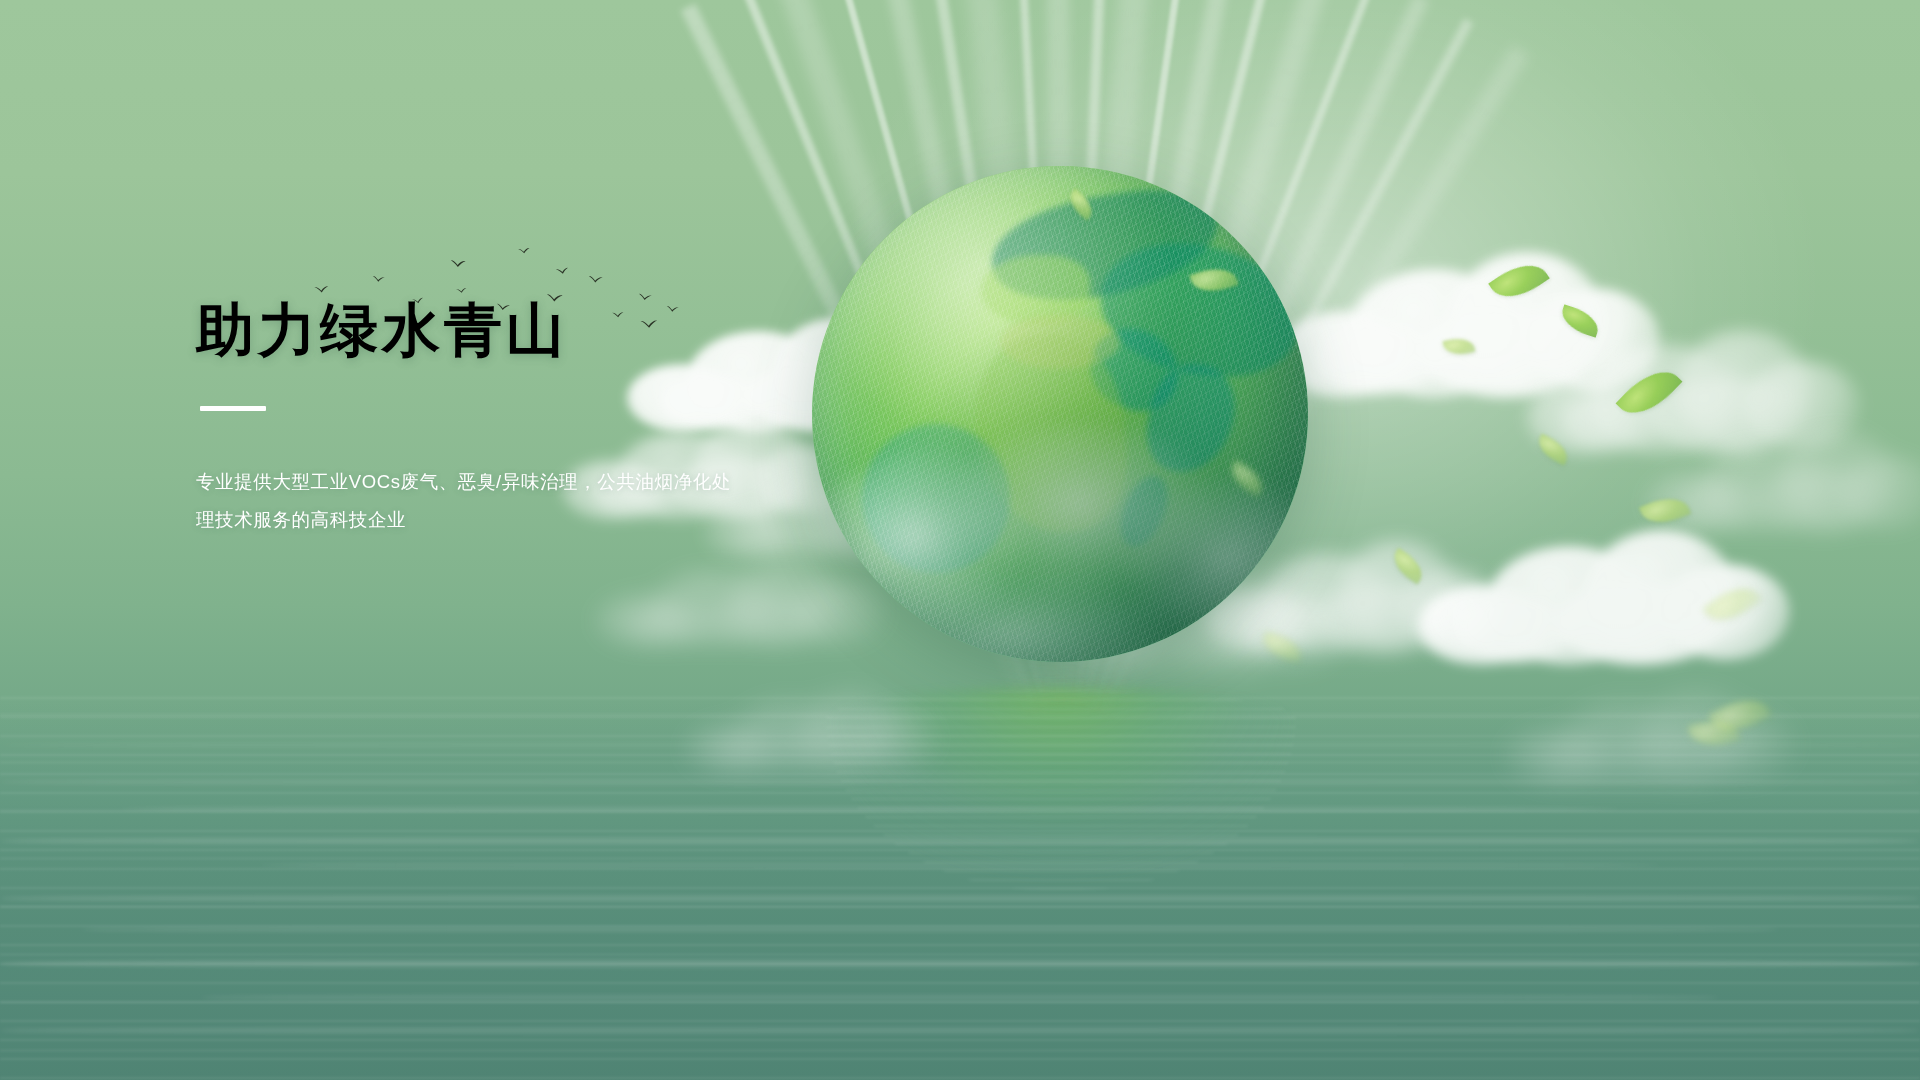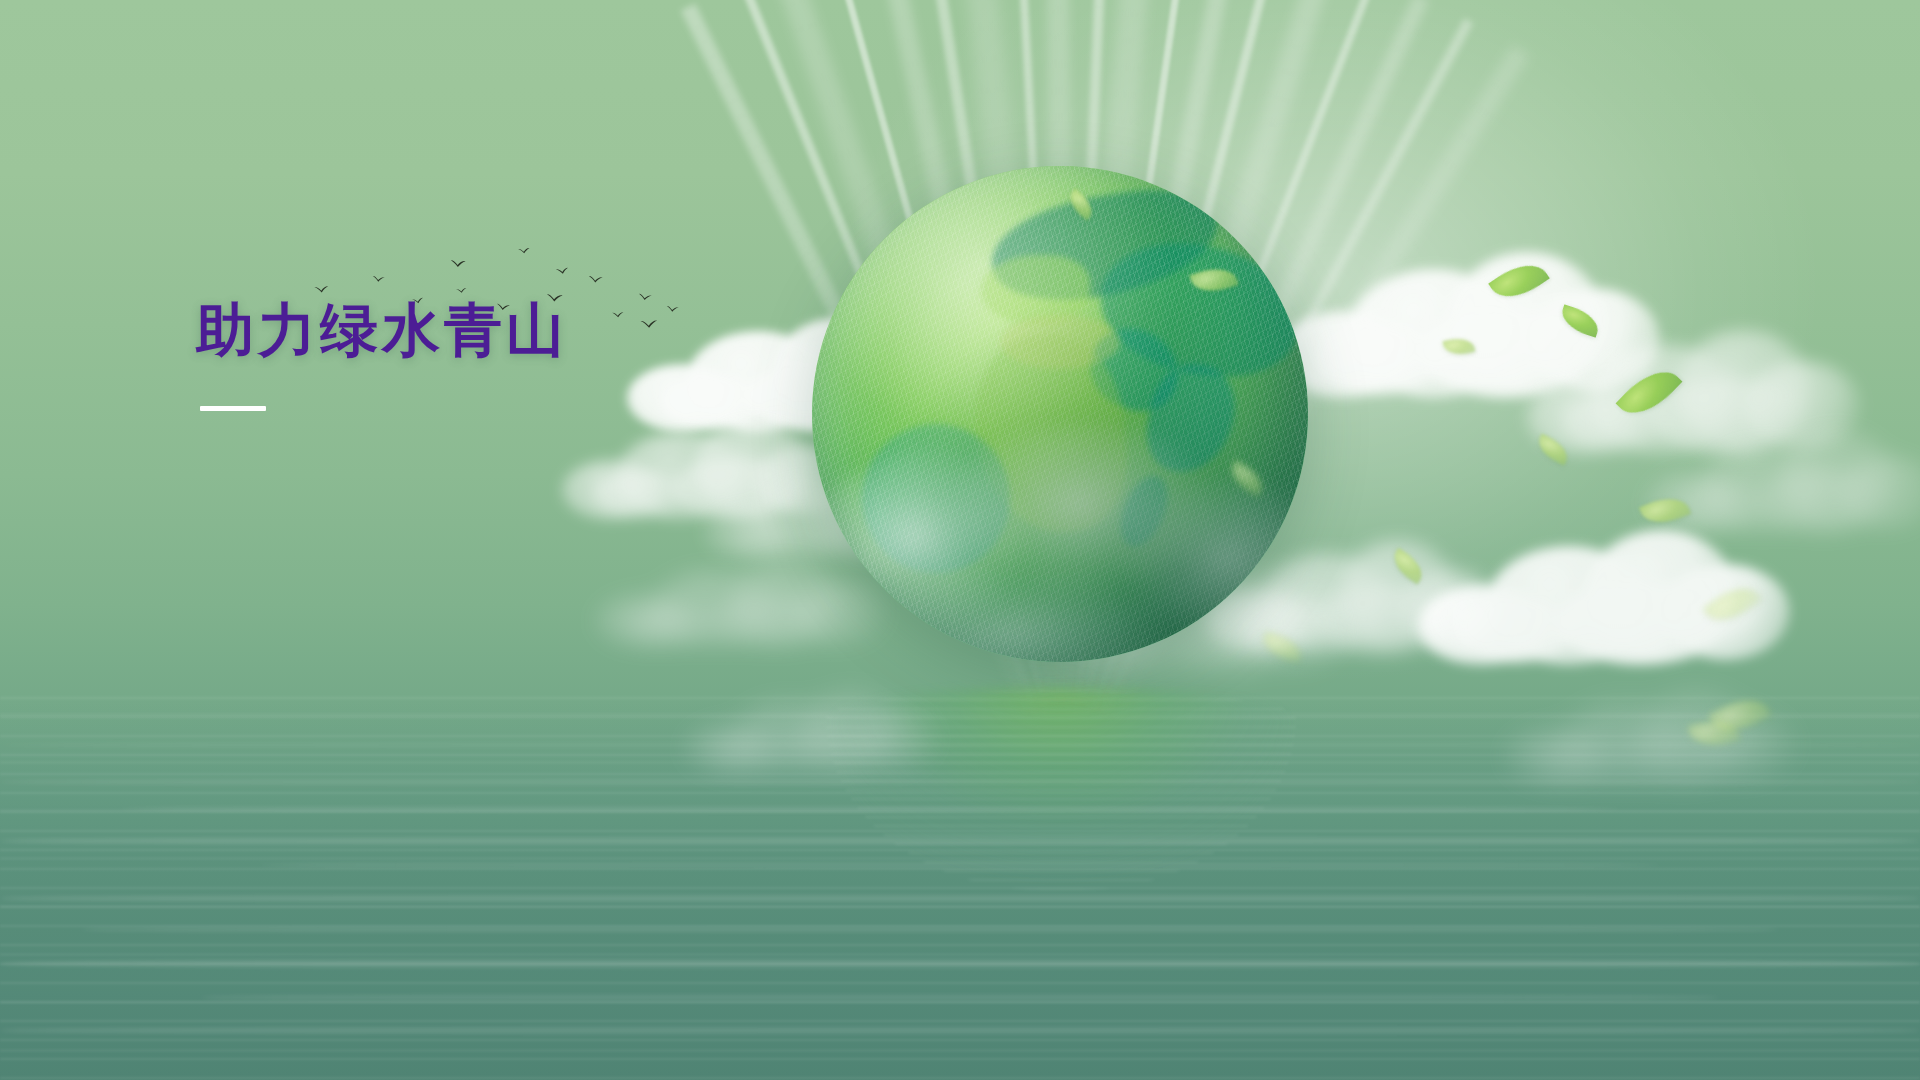--- a/index.html
+++ b/index.html
@@ -232,21 +232,21 @@
   }
 
   
   .copy {
     position:absolute;
     left:196px; top:296px;
     width:640px;
     z-index:40;
   }
   .headline {
-    color:#4c1d95;
+    color:#000000;
     font-size:58px;
     font-weight:700;
     line-height:1.18;
     letter-spacing:4px;
     text-shadow:0 2px 10px rgba(52,96,74,.30);
     white-space:nowrap;
   }
   .headline .line2 { display:block; }
   .rule {
     width:66px; height:5px;
@@ -496,15 +496,16 @@
       <svg class="bird" viewBox="0 0 24 12" width="13" height="6.5" style="left: 366px; top: 70px; transform: rotate(6deg);">
         <path d="M1 1 C4 0.5 7.5 3 11.5 7.5 C15 3.2 19 0.6 23 1.2 C19.4 2.6 15.6 5.6 12 10.5 C8.2 5.8 4.6 2.8 1 1 Z" fill="#2a3326"></path>
       </svg>
     </div>
 
   <div class="copy">
     <div class="headline">
       <span>助力绿水青山</span>
     </div>
     <div class="rule"></div>
+    <div class="subcopy">专业提供大型工业VOCs废气、恶臭/异味治理，公共油烟净化处理技术服务的高科技企业</div>
   </div>
 
 </div>
 
 </body></html>

